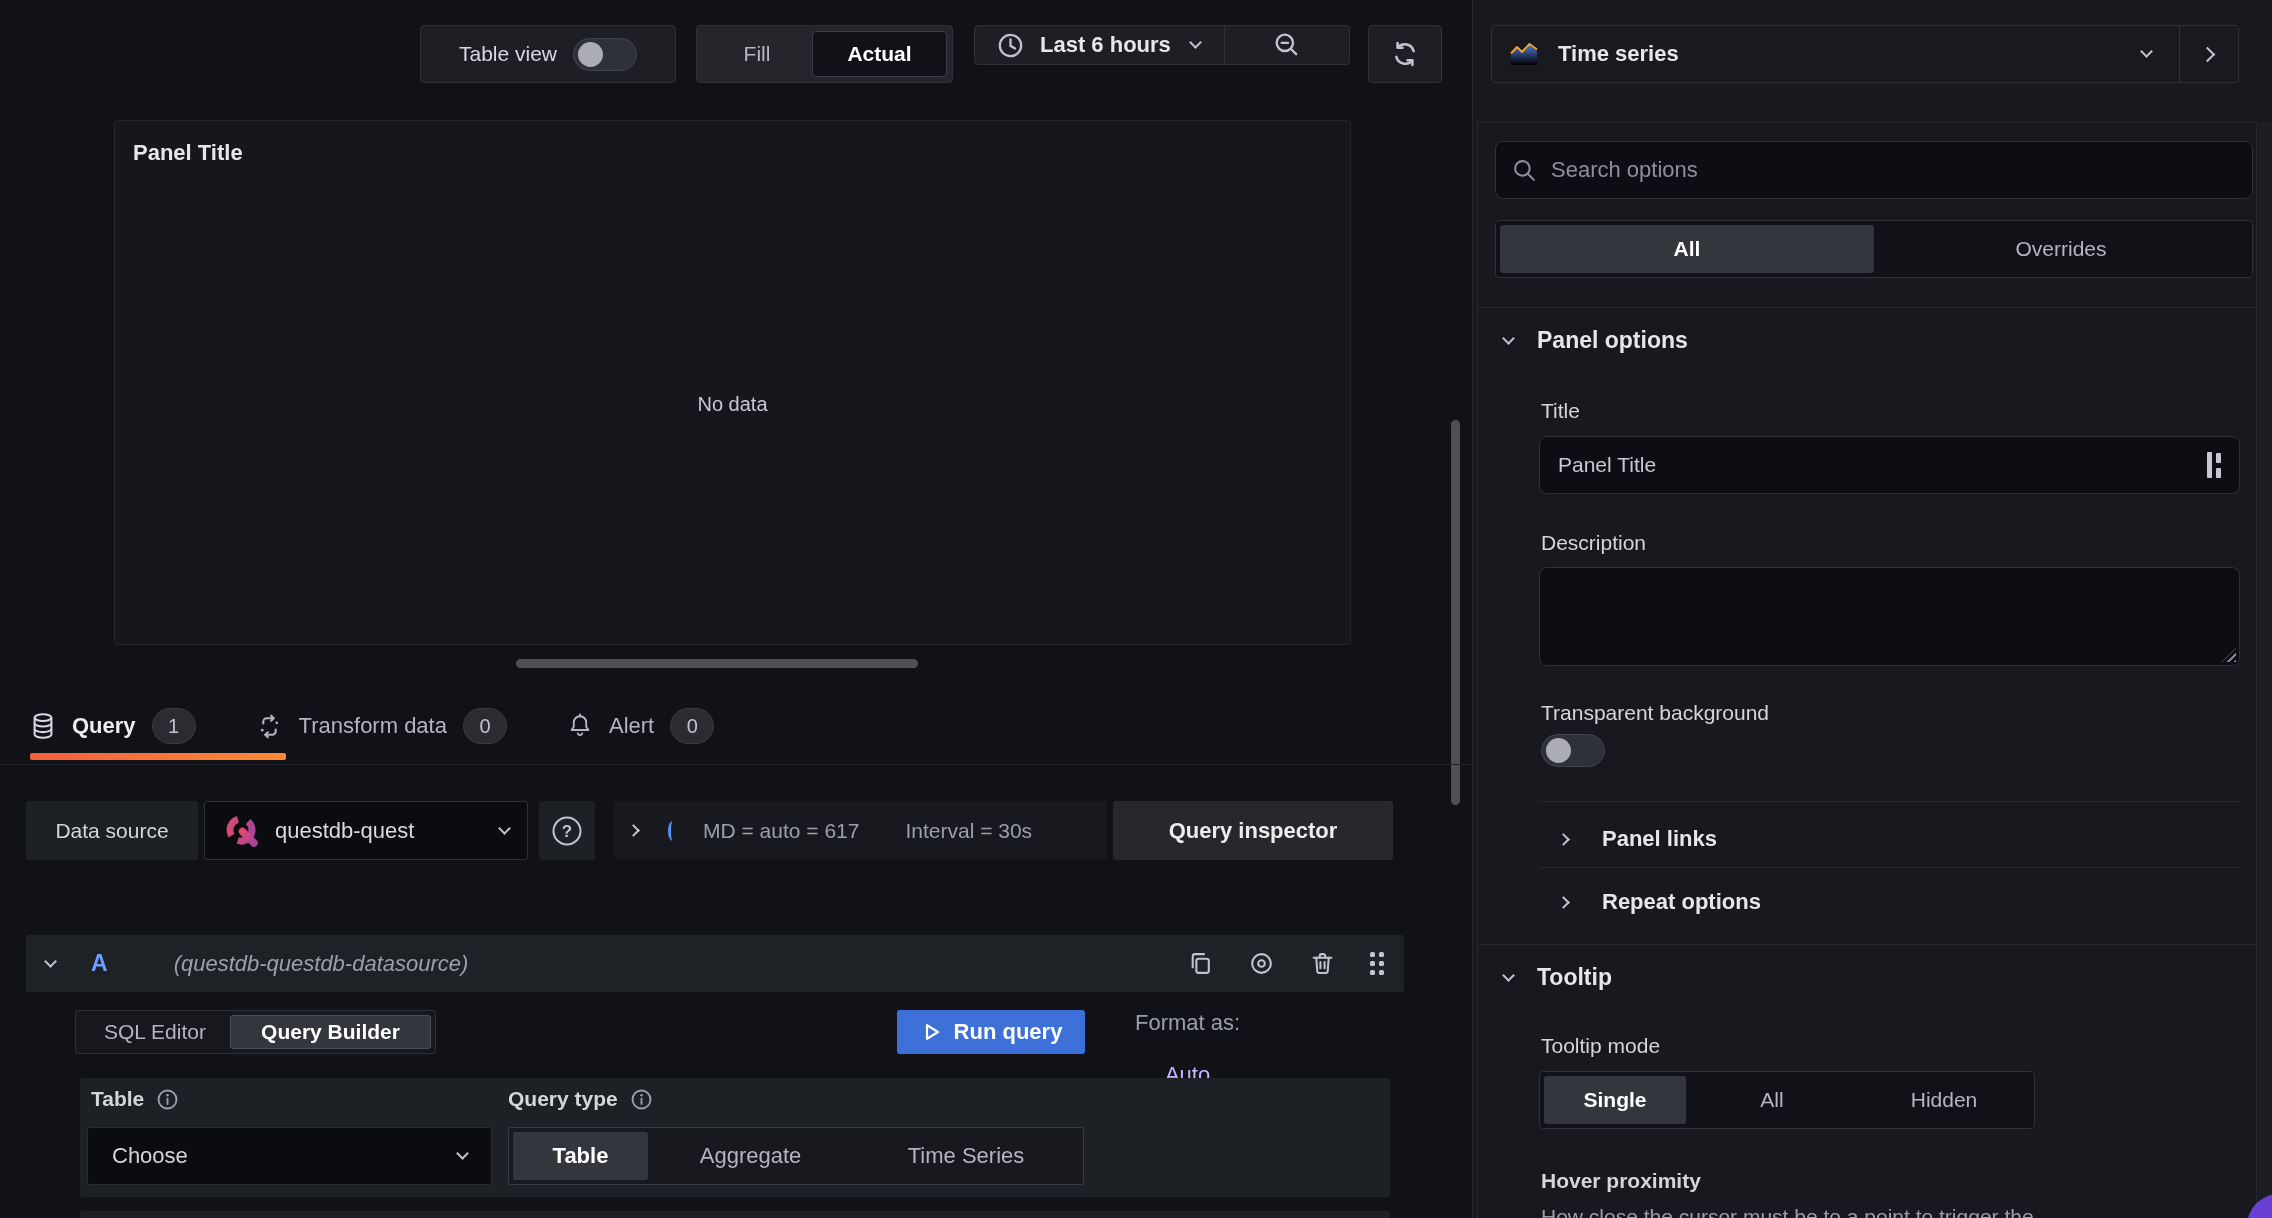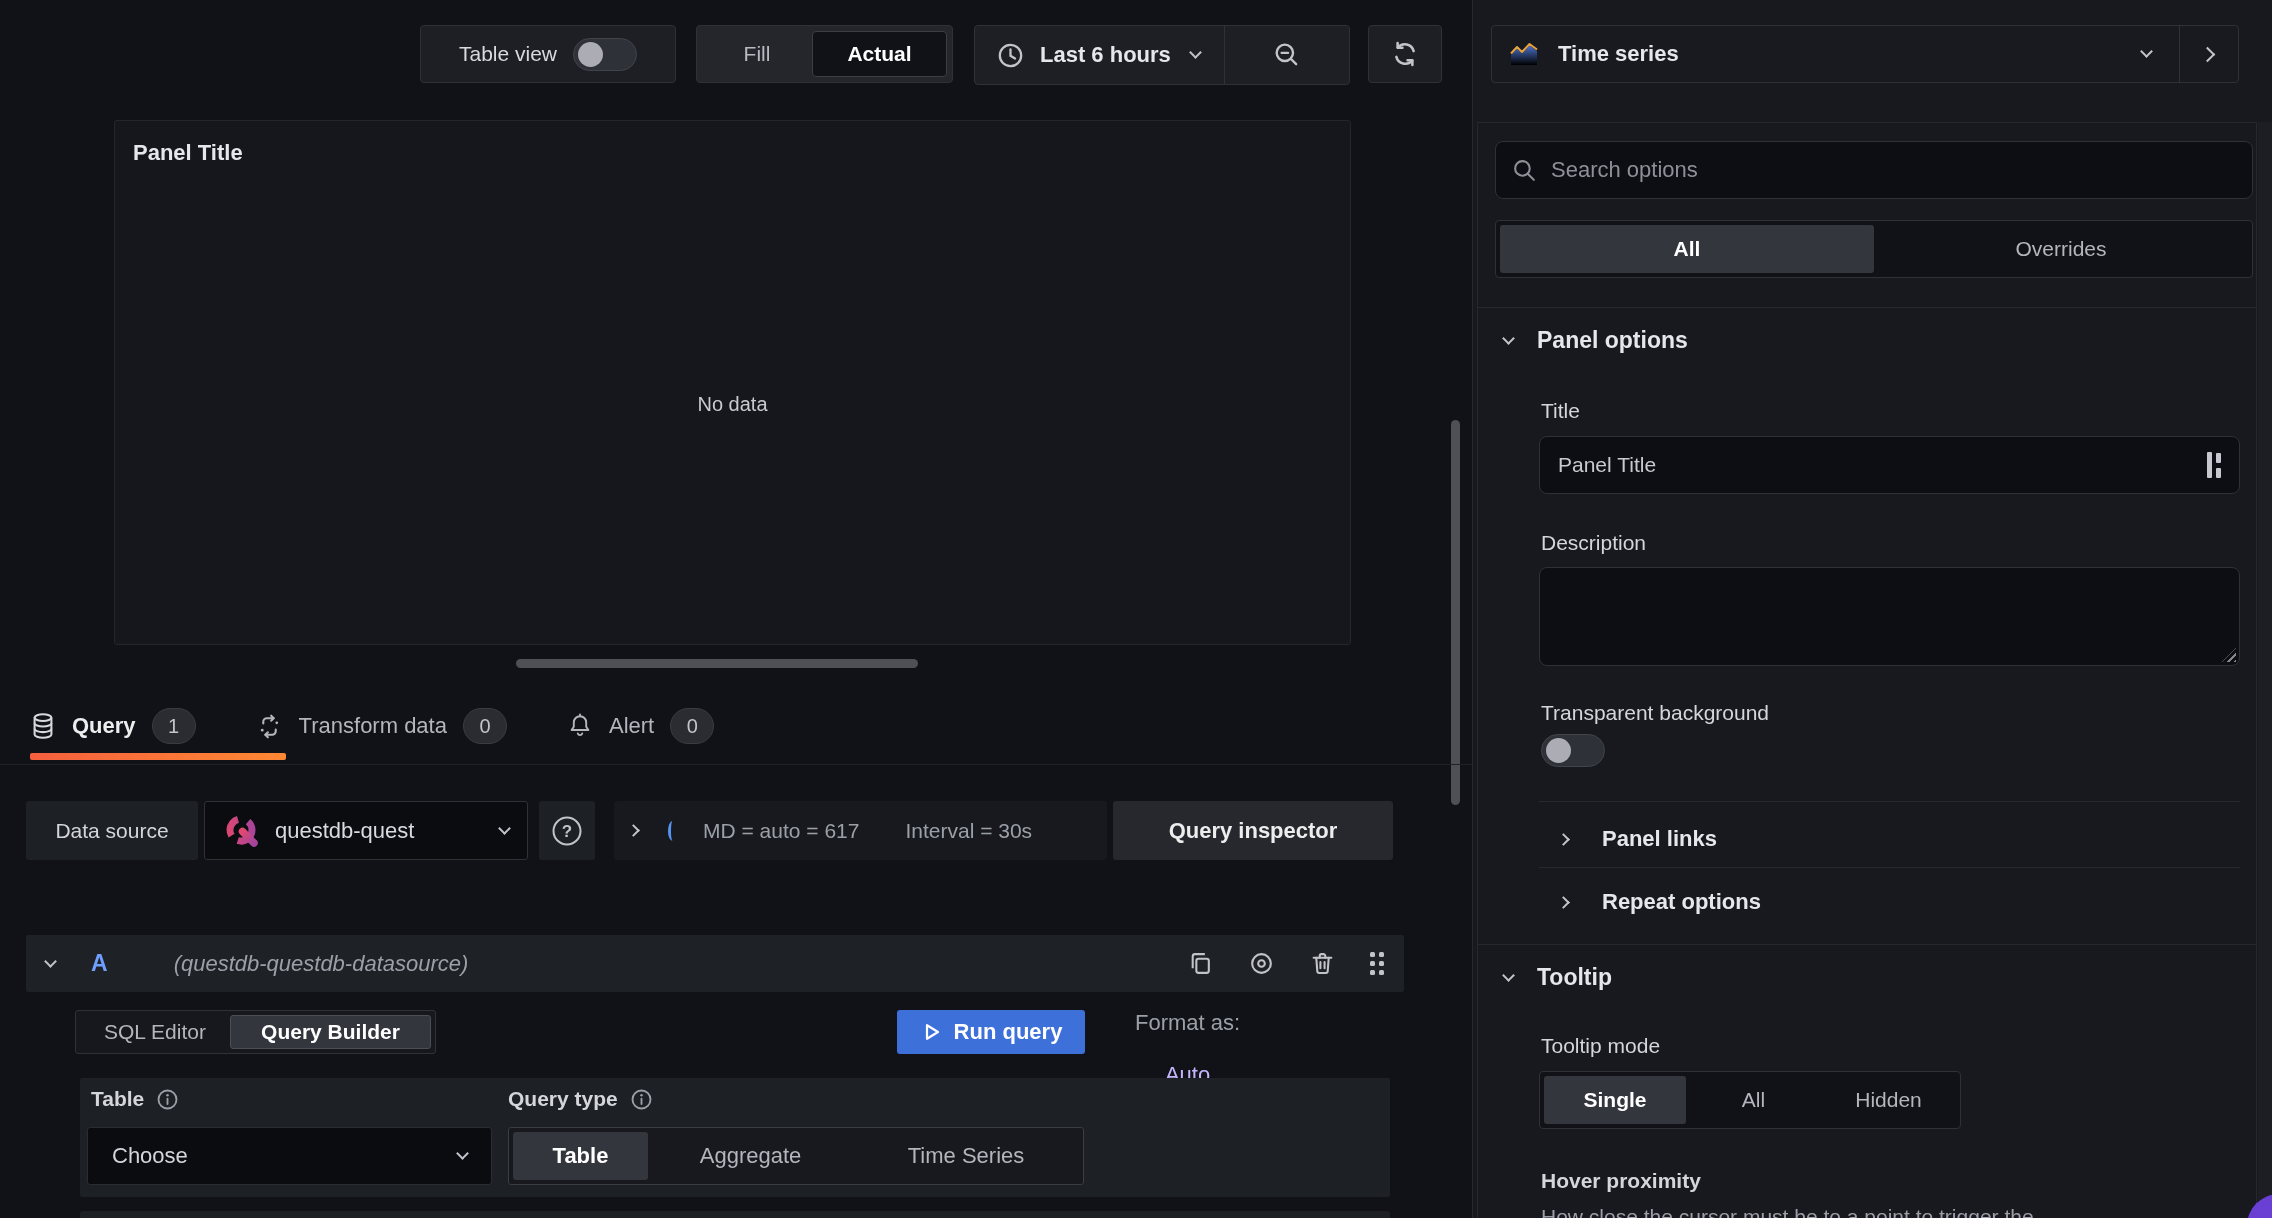--- a/index.html
+++ b/index.html
@@ -52,21 +52,21 @@
   }
   .divider-v { width:1px; align-self:stretch; background:#2f3137; }
   .icon { display:inline-flex; align-items:center; justify-content:center; color:#c3c4cb; }
   svg { display:block; }
 
   
   .tv-btn { left:420px; top:25px; width:256px; height:58px; gap:16px; }
   .fillactual { left:696px; top:25px; width:257px; height:58px; background:#24262c; border:1px solid #2f3137; border-radius:4px; display:flex; padding:5px; }
   .fillactual .fill { flex:0 0 110px; display:flex; align-items:center; justify-content:center; color:#b9bac1; }
   .fillactual .actual { flex:1; background:#111217; border:1px solid #3b3e46; border-radius:4px; display:flex; align-items:center; justify-content:center; font-weight:bold; color:#fff; }
-  .timepicker { left:974px; top:25px; width:376px; height:60px; padding:0; justify-content:flex-start; }
+  .timepicker { left:974px; top:25px; width:376px; height:40px; padding:0; justify-content:flex-start; }
   .refresh { left:1368px; top:25px; width:74px; height:58px; }
 
   
   .panel {
     left:114px; top:120px; width:1237px; height:525px;
     background:#15171c; border:1px solid #24262c; border-radius:3px;
   }
   .panel-title { position:absolute; left:18px; top:19px; font-size:22px; font-weight:bold; color:#e6e7ec; }
   .no-data { position:absolute; left:0; right:0; top:272px; text-align:center; font-size:20px; color:#c9cad1; }
   .hscroll { left:516px; top:659px; width:402px; height:9px; border-radius:5px; background:#4f5056; }
@@ -435,21 +435,21 @@
         <span class="chev right sm" style="color:#c3c4cb"></span>
         <span>Repeat options</span>
       </div>
 
       <div class="section-border" style="top:821px"></div>
       <div class="sec-head" style="left:26px; top:841px">
         <span class="chev sm" style="color:#c3c4cb"></span>
         <span>Tooltip</span>
       </div>
       <div class="opt-label" style="left:63px; top:911px">Tooltip mode</div>
-      <div class="radio-group" style="position:absolute; left:61px; top:948px; width:422px; height:58px">
+      <div class="radio-group" style="position:absolute; left:61px; top:948px; width:496px; height:58px">
         <div class="radio-seg selected" style="flex:0 0 142px">Single</div>
         <div class="radio-seg">All</div>
         <div class="radio-seg">Hidden</div>
       </div>
       <div class="opt-label" style="left:63px; top:1046px; font-weight:bold">Hover proximity</div>
       <div class="help-text" style="left:63px; top:1082px">How close the cursor must be to a point to trigger the</div>
     </div>
 
     <div class="side-scroll-track"></div>
     <div class="corner-blob"></div>

